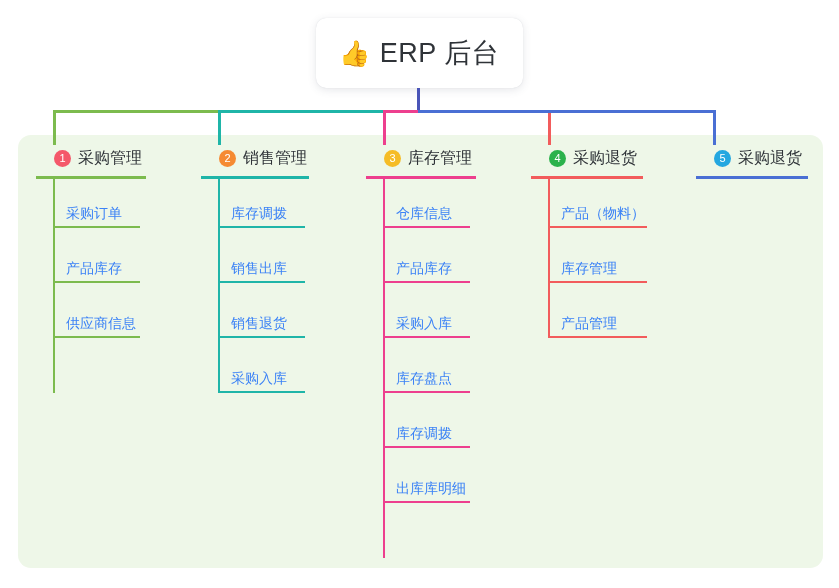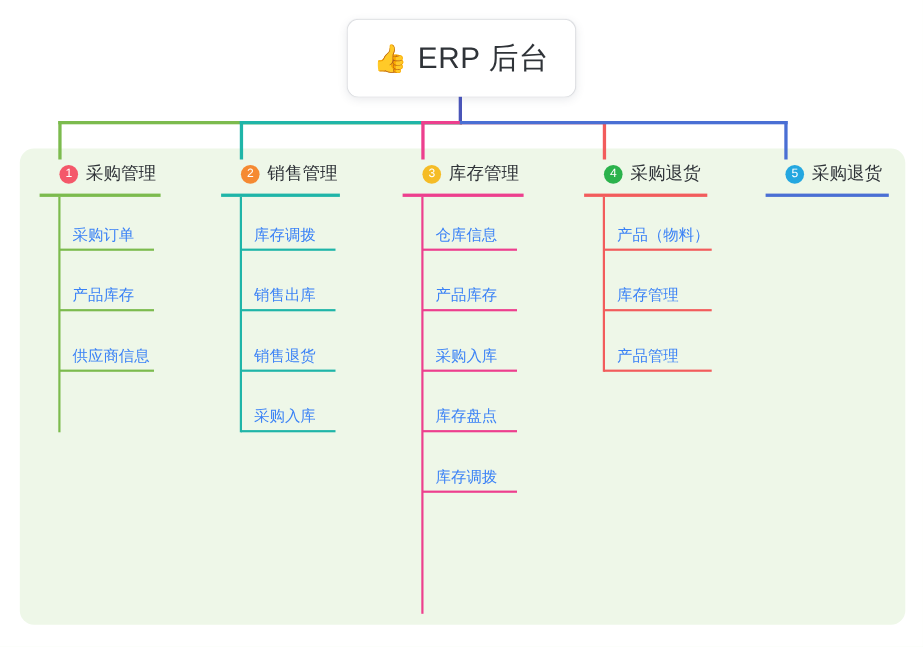--- a/index.html
+++ b/index.html
@@ -245,20 +245,24 @@
             <div class="leaf-rule" style="background: rgb(237, 63, 142); width: 86px;"></div>
           </div>
           <div class="leaf">
             <span class="leaf-text">库存盘点</span>
             <div class="leaf-rule" style="background: rgb(237, 63, 142); width: 86px;"></div>
           </div>
           <div class="leaf">
             <span class="leaf-text">库存调拨</span>
             <div class="leaf-rule" style="background: rgb(237, 63, 142); width: 86px;"></div>
           </div>
+          <div class="leaf">
+            <span class="leaf-text">出库库明细</span>
+            <div class="leaf-rule" style="background: rgb(237, 63, 142); width: 86px;"></div>
+          </div>
         </div>
       </div>
       <div class="col" style="left: 531px; width: 150px;">
         <div class="col-head">
           <span class="badge" style="background: rgb(43, 178, 76);">4</span>
           <span class="head-label">采购退货</span>
         </div>
         <div class="head-rule" style="background: rgb(242, 92, 92); width: 112px;"></div>
         <div class="children">
           <div class="spine" style="background: rgb(242, 92, 92); height: 159px;"></div>

